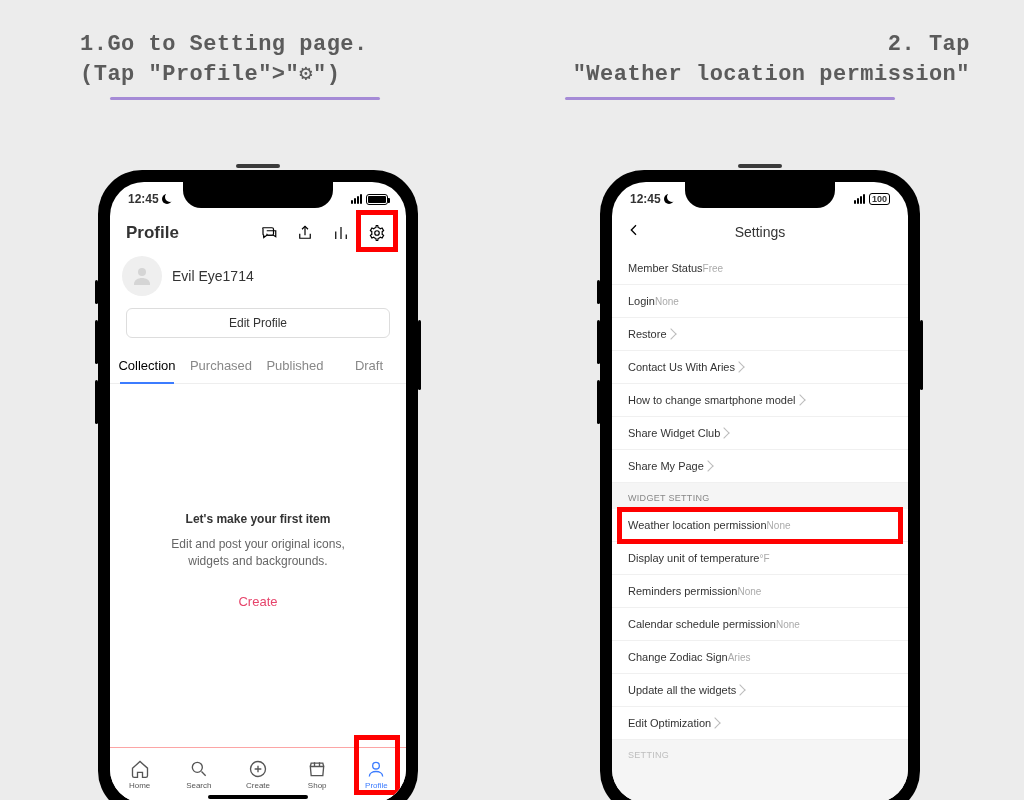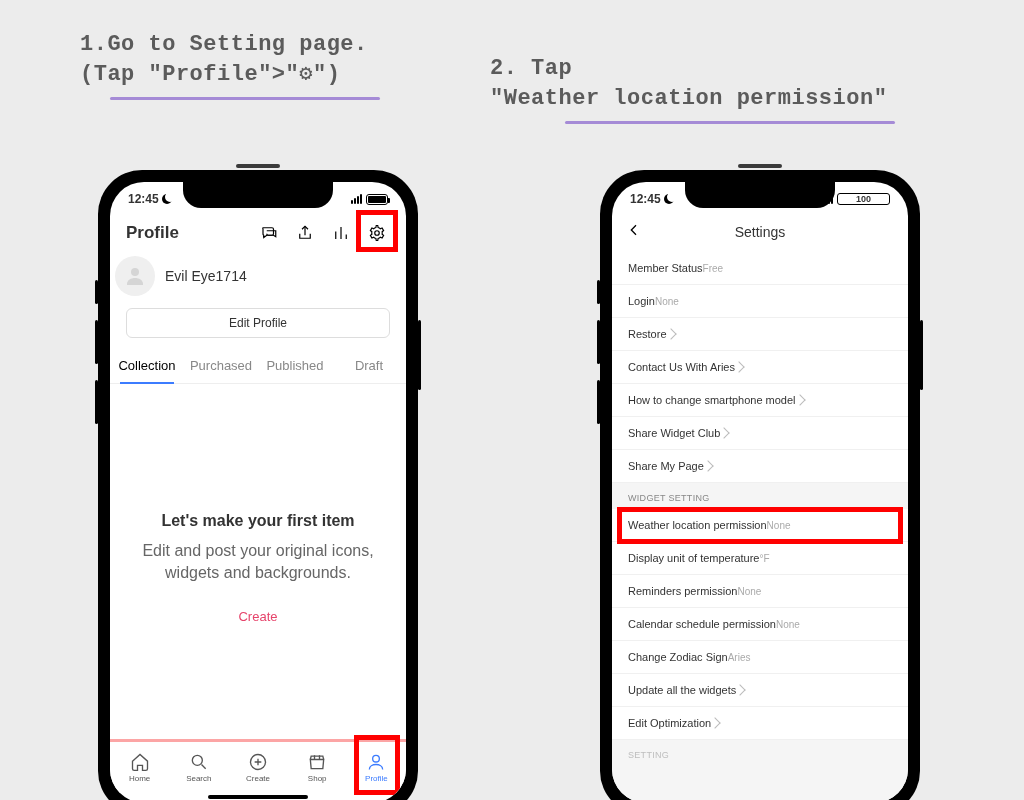--- a/index.html
+++ b/index.html
@@ -34,22 +34,21 @@
   .caption.left {
     position: absolute;
     left: 80px;
     width: 360px;
     text-align: left;
   }
   .caption.right {
     position: absolute;
     left: 490px;
     width: 480px;
-    text-align: left;
-    margin-top: 24px;
+    text-align: right;
   }
   .underline {
     height: 3px;
     background: #a58bd6;
     margin-top: 8px;
     border-radius: 2px;
   }
   .caption.left .underline {
     width: 270px;
     margin-left: 30px;
@@ -192,21 +191,21 @@
     height: 42px;
     z-index:6;
   }
 
   .p1-userrow {
     position:absolute;
     top: 74px;
     left:0;width:100%;
     display:flex;
     align-items:center;
-    padding: 0 5px;
+    padding: 0 12px;
   }
   .avatar {
     width:40px;height:40px;border-radius:50%;
     background:#efefef;
     display:flex;align-items:center;justify-content:center;
   }
   .avatar svg{width:24px;height:24px;fill:#d5d5d5;}
   .username { margin-left:10px; font-size:14px; font-weight:500;}
 
   .edit-btn {
@@ -238,29 +237,29 @@
   .p1-tabs .ptab.active:after {
     content:"";position:absolute;left:14%;right:14%;bottom:-1px;height:2px;background:#3c7cff;
   }
 
   .empty-state {
     position:absolute;
     top: 330px;
     left:20px;right:20px;
     text-align:center;
   }
-  .empty-state .t1 {font-size:16px;font-weight:600;margin-bottom:10px;}
-  .empty-state .t2 {font-size:16px;color:#666;line-height:1.4;margin-bottom:24px;}
+  .empty-state .t1 {font-size:12px;font-weight:600;margin-bottom:10px;}
+  .empty-state .t2 {font-size:12px;color:#666;line-height:1.4;margin-bottom:24px;}
   .empty-state .create {color:#e6446b;font-size:13px;}
 
   .p1-tabbar {
     position:absolute;
-    bottom:10px;left:0;width:100%;
+    bottom:2px;left:0;width:100%;
     height:54px;
-    border-top:3px solid #fca5a5;
+    border-top:1px solid #fca5a5;
     display:flex;
     background:#fff;
   }
   .p1-tabbar .titem{
     flex:1;display:flex;flex-direction:column;align-items:center;justify-content:center;
     font-size:8px;color:#555;gap:2px;
   }
   .p1-tabbar .titem.active{color:#3c7cff;}
   .p1-tabbar svg {width:20px;height:20px;stroke:#555;fill:none;stroke-width:1.6;}
   .p1-tabbar .titem.active svg{stroke:#3c7cff;}
@@ -502,21 +501,21 @@
         <span>12:45</span>
         <span class="moon-icon"></span>
       </div>
       <div class="status-right">
         <span class="sig-bars">
             <i></i>
             <i></i>
             <i></i>
             <i></i>
           </span>
-        <span style="font-size:9px;border:1px solid #000;border-radius:3px;padding:0 18px;">100</span>
+        <span style="font-size:9px;border:1px solid #000;border-radius:3px;padding:0 2px;">100</span>
       </div>
     </div>
 
     <div class="p2-header">
       <span class="p2-back">
         <svg viewBox="0 0 24 24">
             <path d="M15 5l-7 7 7 7"></path>
           </svg>
       </span>
       <span>Settings</span>

